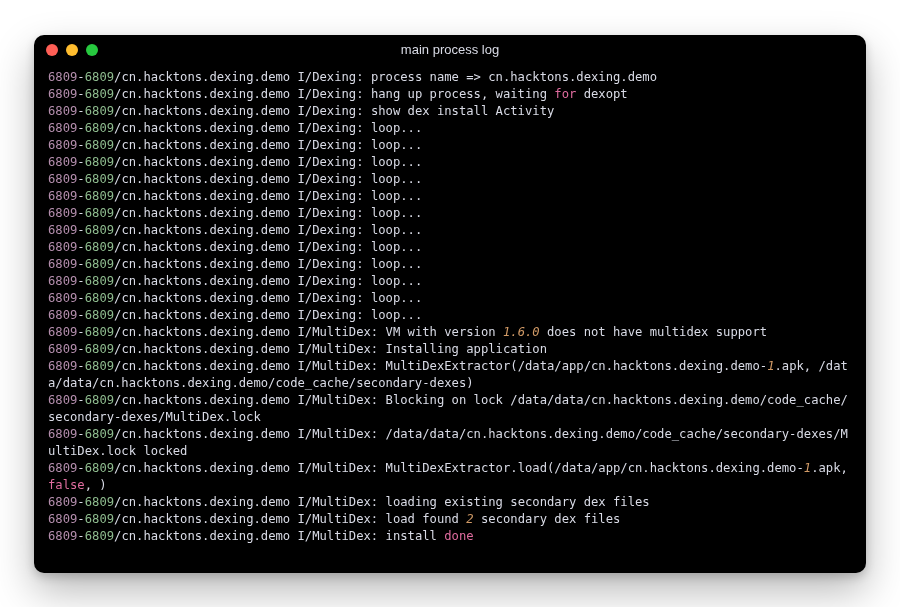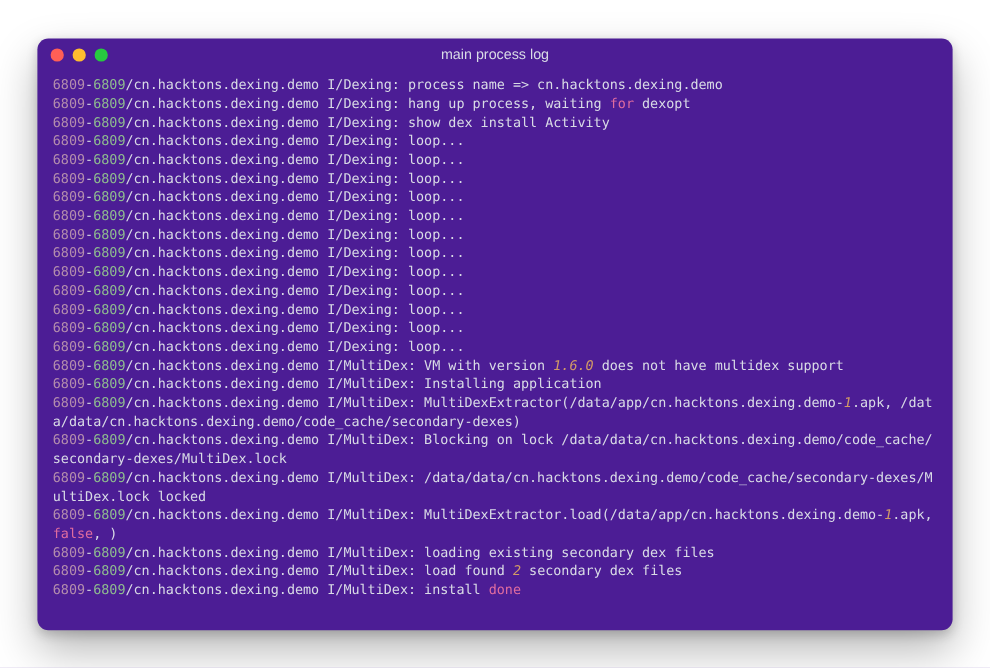--- a/index.html
+++ b/index.html
@@ -7,21 +7,21 @@
     width: 900px; height: 607px;
     background: #fff;
     font-family: ui-monospace, "SF Mono", Menlo, Consolas, monospace;
   }
   .stage {
     width: 900px; height: 607px;
     display: flex; align-items: center; justify-content: center;
   }
   .term {
     width: 832px; height: 538px;
-    background: #4c1d95;
+    background: #000000;
     border-radius: 10px;
     box-shadow: 0 18px 40px rgba(0,0,0,0.28), 0 4px 10px rgba(0,0,0,0.18);
     overflow: hidden;
     display: flex; flex-direction: column;
   }
   .titlebar {
     height: 30px;
     display: flex; align-items: center;
     padding: 0 12px;
     position: relative;

